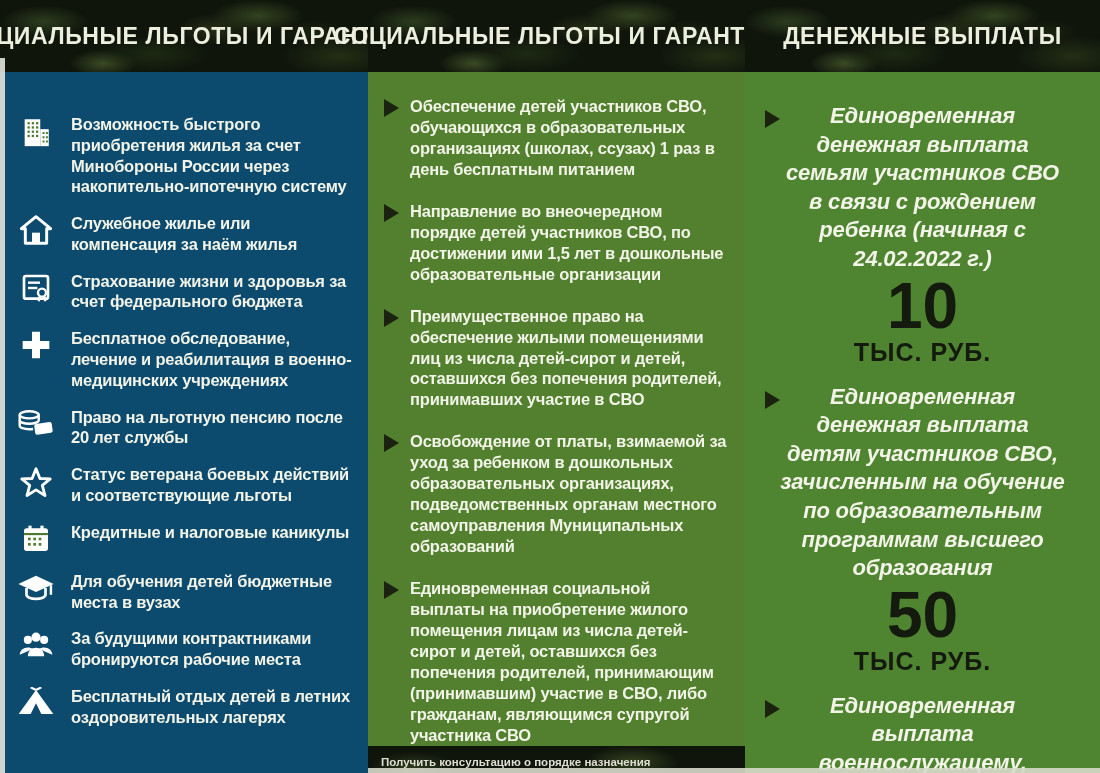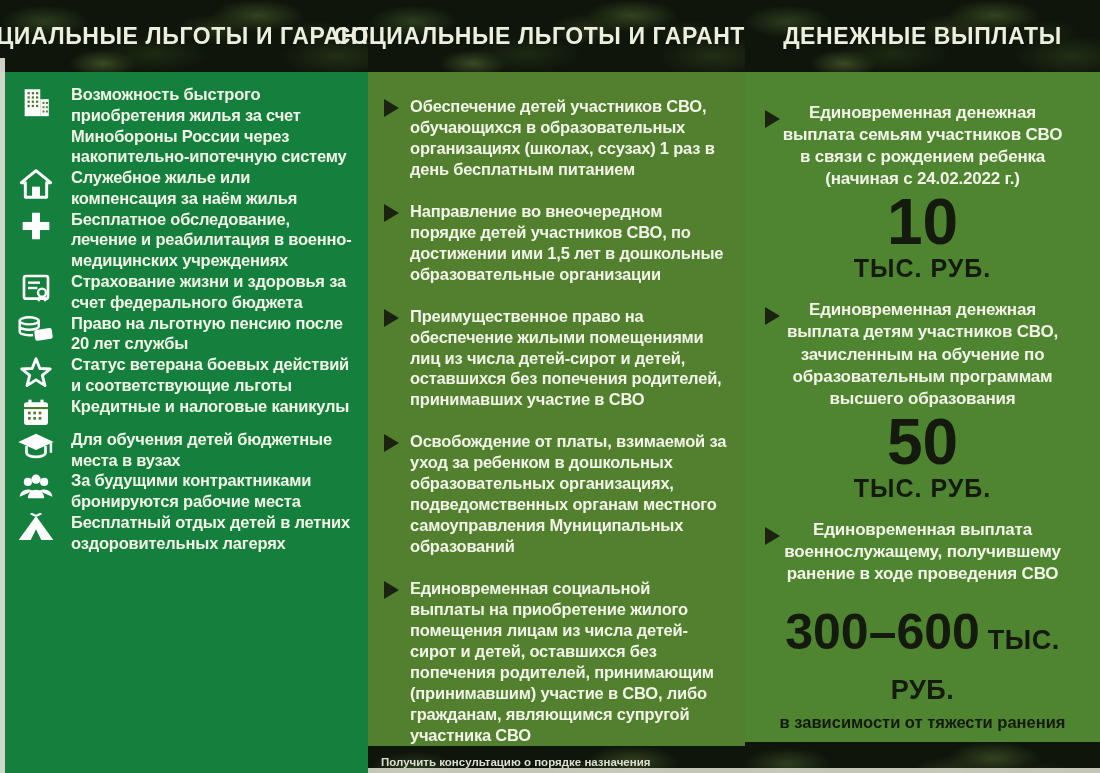--- a/index.html
+++ b/index.html
@@ -28,22 +28,22 @@
     height:72px;flex:0 0 72px;display:flex;align-items:center;justify-content:center;
     padding:0 10px;
   }
   .hdr h1{
     margin:0;color:#eceede;font-size:23px;font-weight:bold;letter-spacing:.6px;
     text-align:center;line-height:1.05;white-space:nowrap;
   }
 
   
   .body-left{
-    flex:1;background:#15803d;padding:12px 12px 8px 14px;
-    display:flex;flex-direction:column;
+    flex:1;background:#0c4a6e;padding:42px 12px 8px 14px;
+    display:flex;flex-direction:column;gap:16px;
   }
   .benefit{display:flex;gap:13px;align-items:flex-start;}
   .benefit .ic{flex:0 0 44px;width:44px;display:flex;justify-content:center;padding-top:1px;}
   .benefit .ic svg{display:block;}
   .btxt{color:#f2f4e8;font-size:16.5px;font-weight:bold;line-height:1.26;letter-spacing:-.2px;}
 
   
   .body-mid{
     flex:1;background:#52802f;padding:24px 16px 0 16px;
     display:flex;flex-direction:column;gap:21px;
@@ -59,21 +59,21 @@
     display:flex;flex-direction:column;justify-content:flex-start;
   }
   .fm-note{color:#dedfd2;font-size:11.5px;line-height:1.3;font-weight:bold;}
 
   
   .body-right{
     flex:1;background:#4f8430;padding:30px 12px 0 12px;text-align:center;
   }
   .pay{position:relative;padding:0 20px;margin-bottom:10px;}
   .pay .tri{position:absolute;left:8px;top:5px;}
-  .paytxt{color:#f2f4e8;font-size:17px;font-weight:bold;line-height:1.3;letter-spacing:-.2px;}
+  .paytxt{color:#f2f4e8;font-size:22px;font-weight:bold;line-height:1.3;letter-spacing:-.2px;font-style:italic;}
   .amount{color:#141a0e;font-size:64px;font-weight:bold;line-height:1;}
   .unit{color:#141a0e;font-size:25px;font-weight:bold;letter-spacing:1px;margin-top:0;margin-bottom:16px;}
   .amount-range{color:#141a0e;font-size:50px;font-weight:bold;line-height:1;margin-top:22px;}
   .amount-range .unit-inline{font-size:27px;letter-spacing:.5px;}
   .range-note{color:#141a0e;font-size:16.5px;font-weight:bold;margin-top:6px;}
   .footer-right{
     flex:0 0 73px;height:73px;box-sizing:border-box;padding:8px 6px 4px 6px;
     display:flex;flex-direction:column;justify-content:center;gap:3px;text-align:center;
   }
   .addr{color:#e9eadf;font-size:13.5px;font-weight:bold;}
@@ -129,38 +129,38 @@
               <path d="M12 2 L23 11 L20 11 L20 22 L4 22 L4 11 L1 11 Z" fill="none" stroke="#fff" stroke-width="2.2" stroke-linejoin="round"></path>
               <rect x="9" y="14" width="6" height="8" fill="#fff"></rect>
             </svg>
         </span>
         <span class="btxt">Служебное жилье или компенсация за наём жилья</span>
       </div>
 
       <div class="benefit">
         <span class="ic">
           <svg width="32" height="32" viewBox="0 0 24 24">
-              <path d="M9 2 h6 v7 h7 v6 h-7 v7 h-6 v-7 H2 v-6 h7 Z" fill="#fff"></path>
-            </svg>
-        </span>
-        <span class="btxt">Бесплатное обследование, лечение и реабилитация в военно-медицинских учреждениях</span>
-      </div>
-
-      <div class="benefit">
-        <span class="ic">
-          <svg width="32" height="32" viewBox="0 0 24 24">
               <rect x="3" y="3" width="18" height="17" rx="1.5" fill="none" stroke="#fff" stroke-width="2"></rect>
               <line x1="6" y1="8" x2="15" y2="8" stroke="#fff" stroke-width="1.8"></line>
               <line x1="6" y1="12" x2="13" y2="12" stroke="#fff" stroke-width="1.8"></line>
               <circle cx="16.5" cy="15.5" r="3" fill="none" stroke="#fff" stroke-width="1.8"></circle>
               <line x1="15" y1="18" x2="14" y2="22" stroke="#fff" stroke-width="1.8"></line>
               <line x1="18" y1="18" x2="19" y2="22" stroke="#fff" stroke-width="1.8"></line>
             </svg>
         </span>
         <span class="btxt">Страхование жизни и здоровья за счет федерального бюджета</span>
+      </div>
+
+      <div class="benefit">
+        <span class="ic">
+          <svg width="32" height="32" viewBox="0 0 24 24">
+              <path d="M9 2 h6 v7 h7 v6 h-7 v7 h-6 v-7 H2 v-6 h7 Z" fill="#fff"></path>
+            </svg>
+        </span>
+        <span class="btxt">Бесплатное обследование, лечение и реабилитация в военно-медицинских учреждениях</span>
       </div>
 
       <div class="benefit">
         <span class="ic">
           <svg width="38" height="30" viewBox="0 0 28 22">
               <ellipse cx="9" cy="5" rx="7" ry="2.6" fill="none" stroke="#fff" stroke-width="1.8"></ellipse>
               <path d="M2 5 v4 c0 1.4 3.1 2.6 7 2.6 s7-1.2 7-2.6 V5" fill="none" stroke="#fff" stroke-width="1.8"></path>
               <path d="M2 9 v4 c0 1.4 3.1 2.6 7 2.6 1 0 2-.1 2.8-.2" fill="none" stroke="#fff" stroke-width="1.8"></path>
               <rect x="13" y="11" width="13" height="8" rx="1.5" transform="rotate(-8 19 15)" fill="#fff"></rect>
             </svg>

